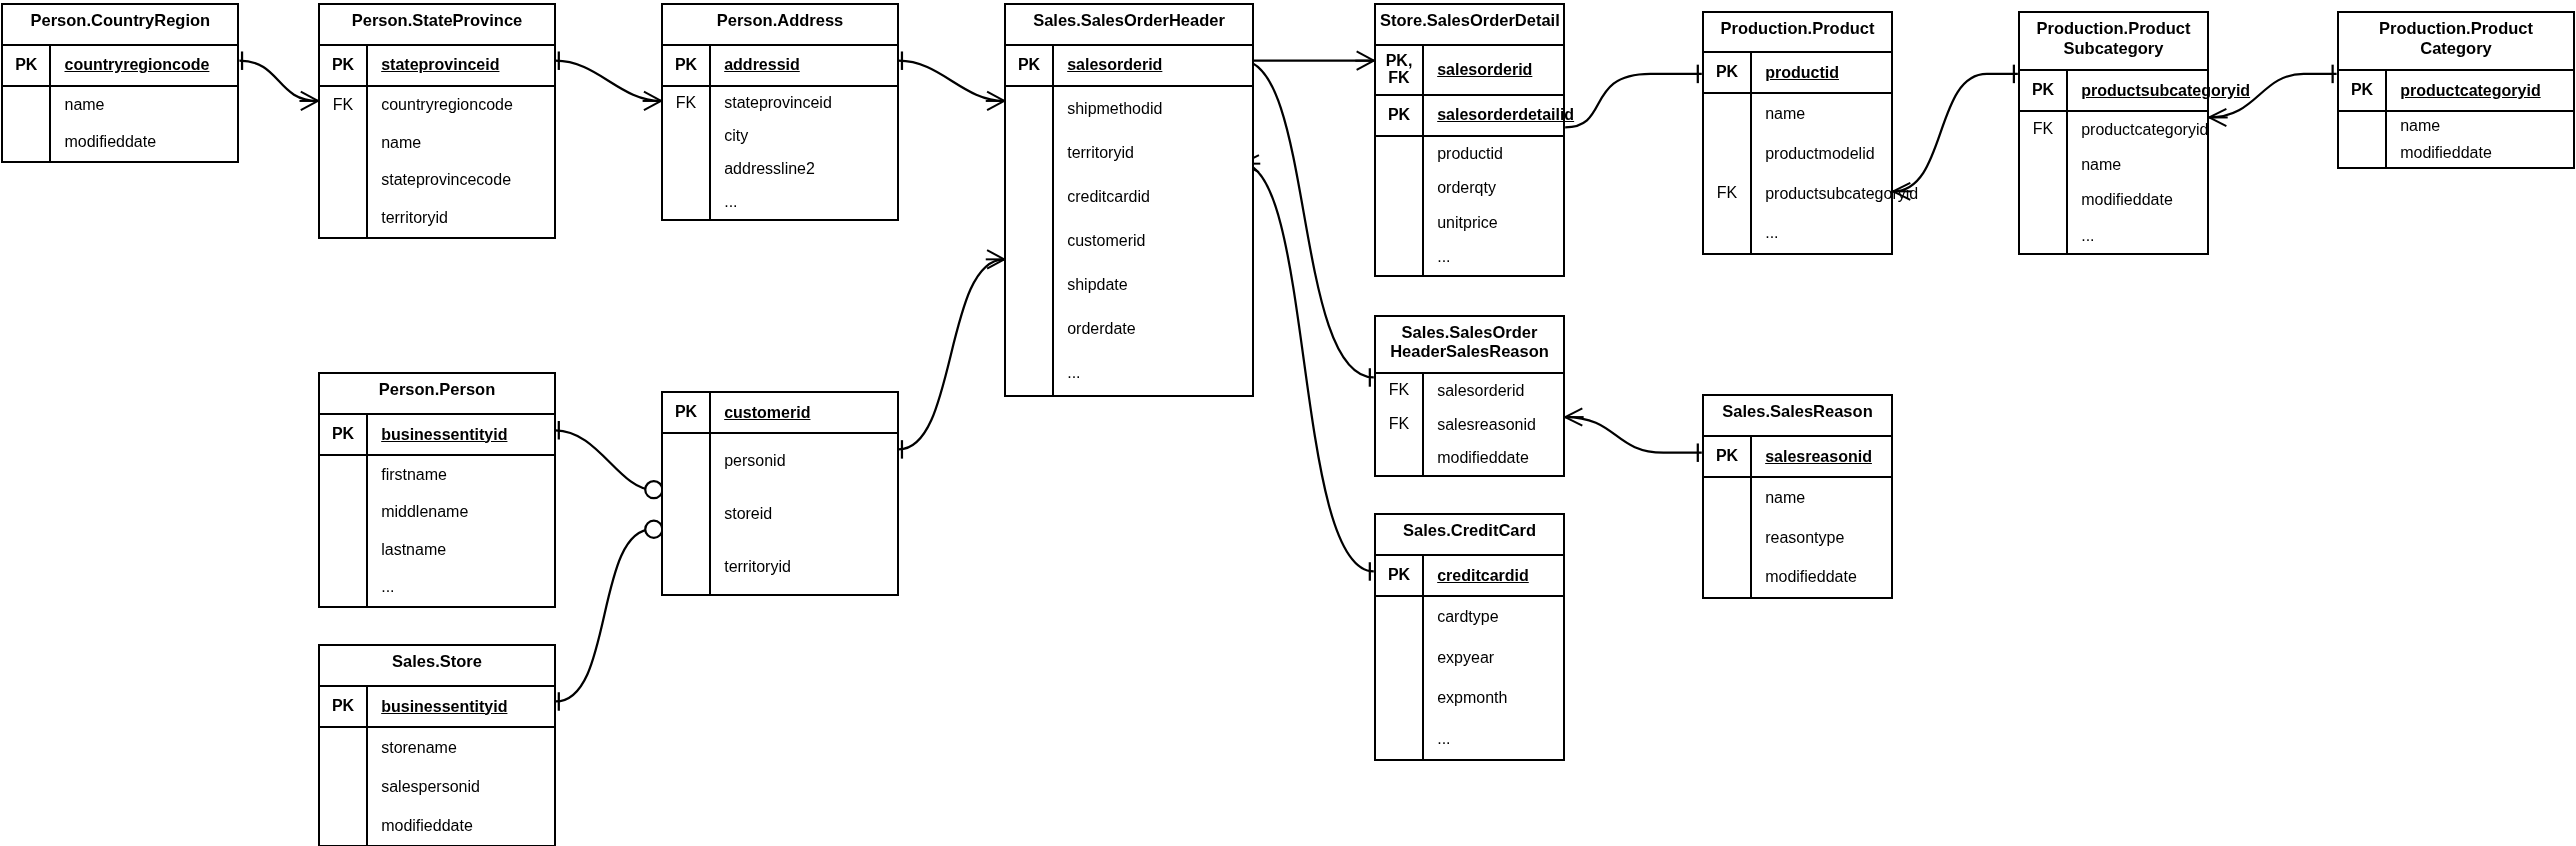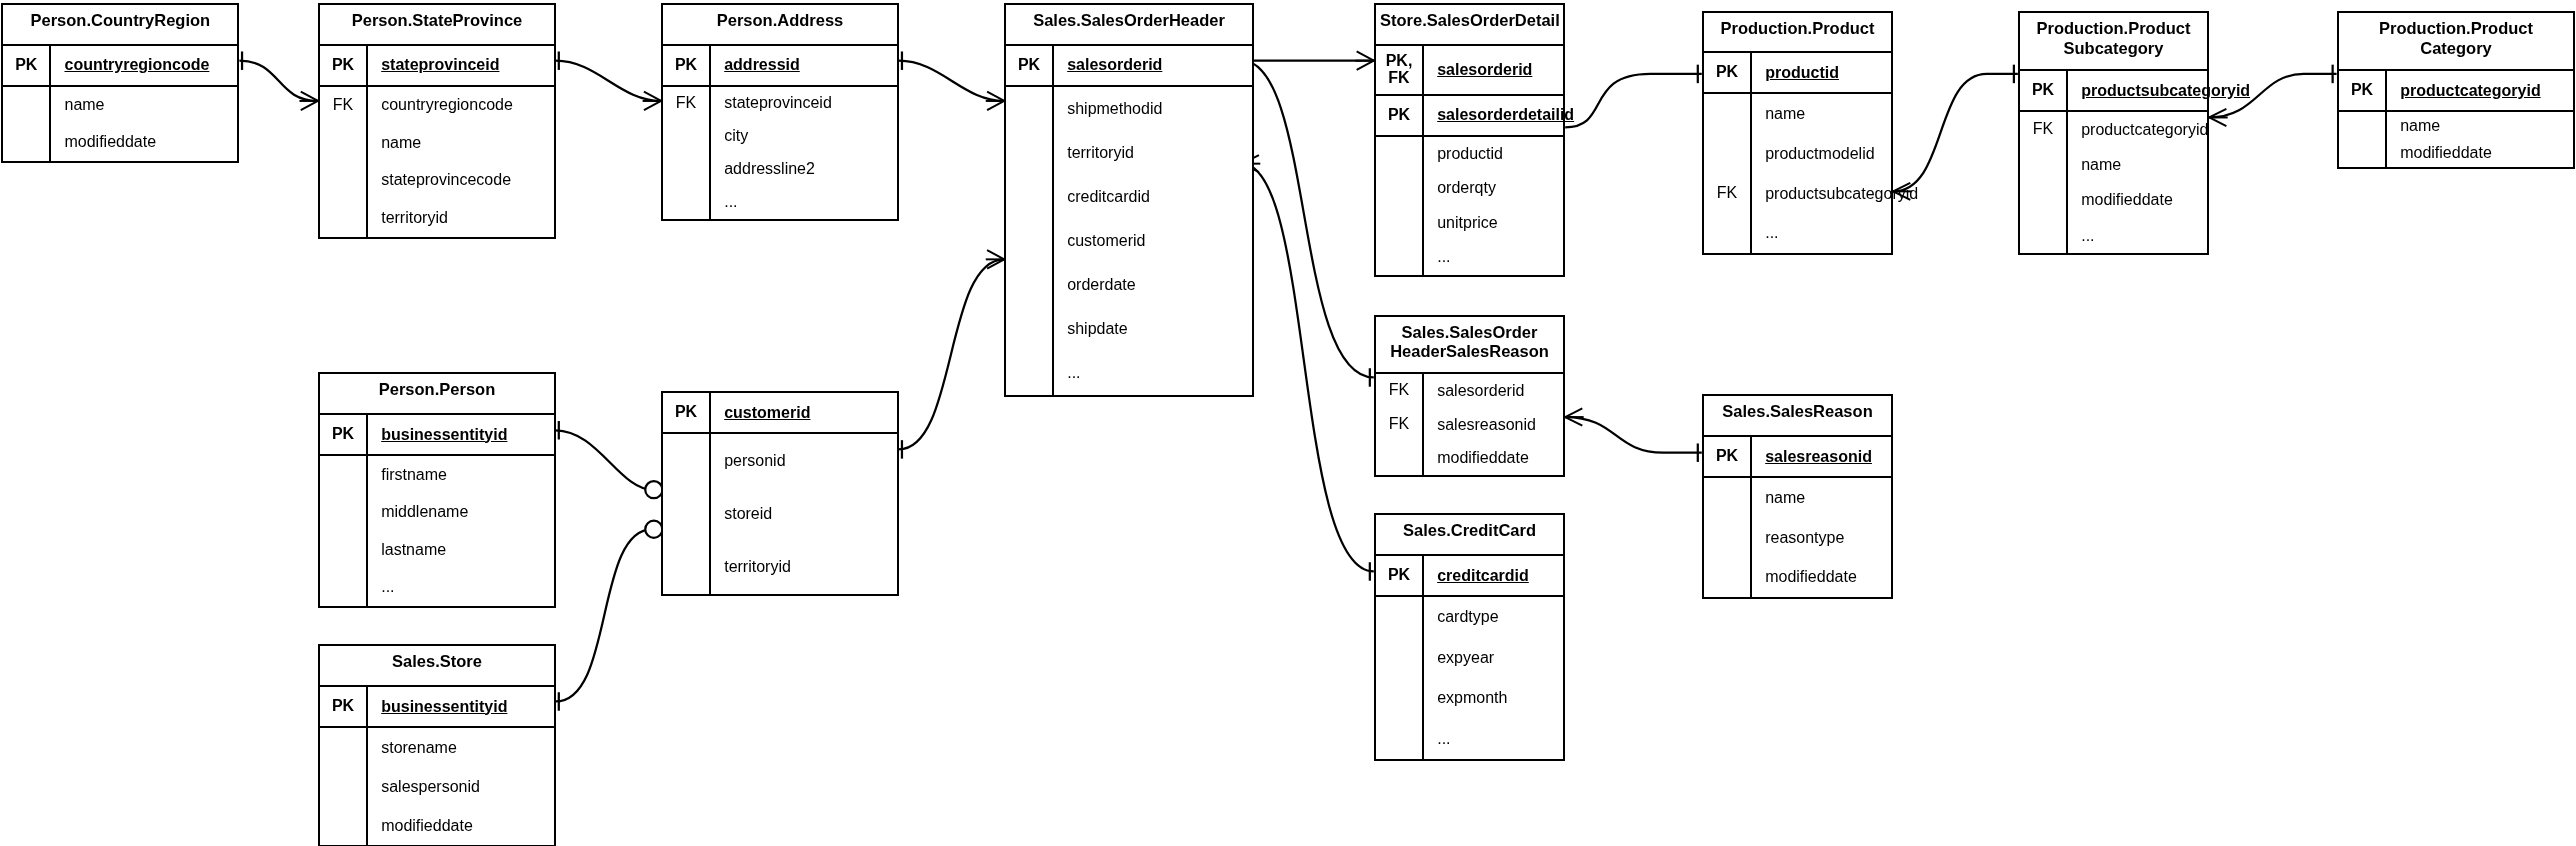--- a/index.html
+++ b/index.html
@@ -318,25 +318,25 @@
             <div class="plain-row">
               <div class="key-cell fk"></div>
               <div class="name-cell">creditcardid</div>
             </div>
             <div class="plain-row">
               <div class="key-cell fk"></div>
               <div class="name-cell">customerid</div>
             </div>
             <div class="plain-row">
               <div class="key-cell fk"></div>
+              <div class="name-cell">shipdate</div>
+            </div>
+            <div class="plain-row">
+              <div class="key-cell fk"></div>
               <div class="name-cell">orderdate</div>
-            </div>
-            <div class="plain-row">
-              <div class="key-cell fk"></div>
-              <div class="name-cell">shipdate</div>
             </div>
             <div class="plain-row">
               <div class="key-cell fk"></div>
               <div class="name-cell">...</div>
             </div>
           </div>
         </div>
       </div>
       <div class="entity" style="left: 1374px; top: 2.6px; width: 191px; height: 274px;">
         <div class="entity-title" style="height: 41px;">Store.SalesOrderDetail</div>

